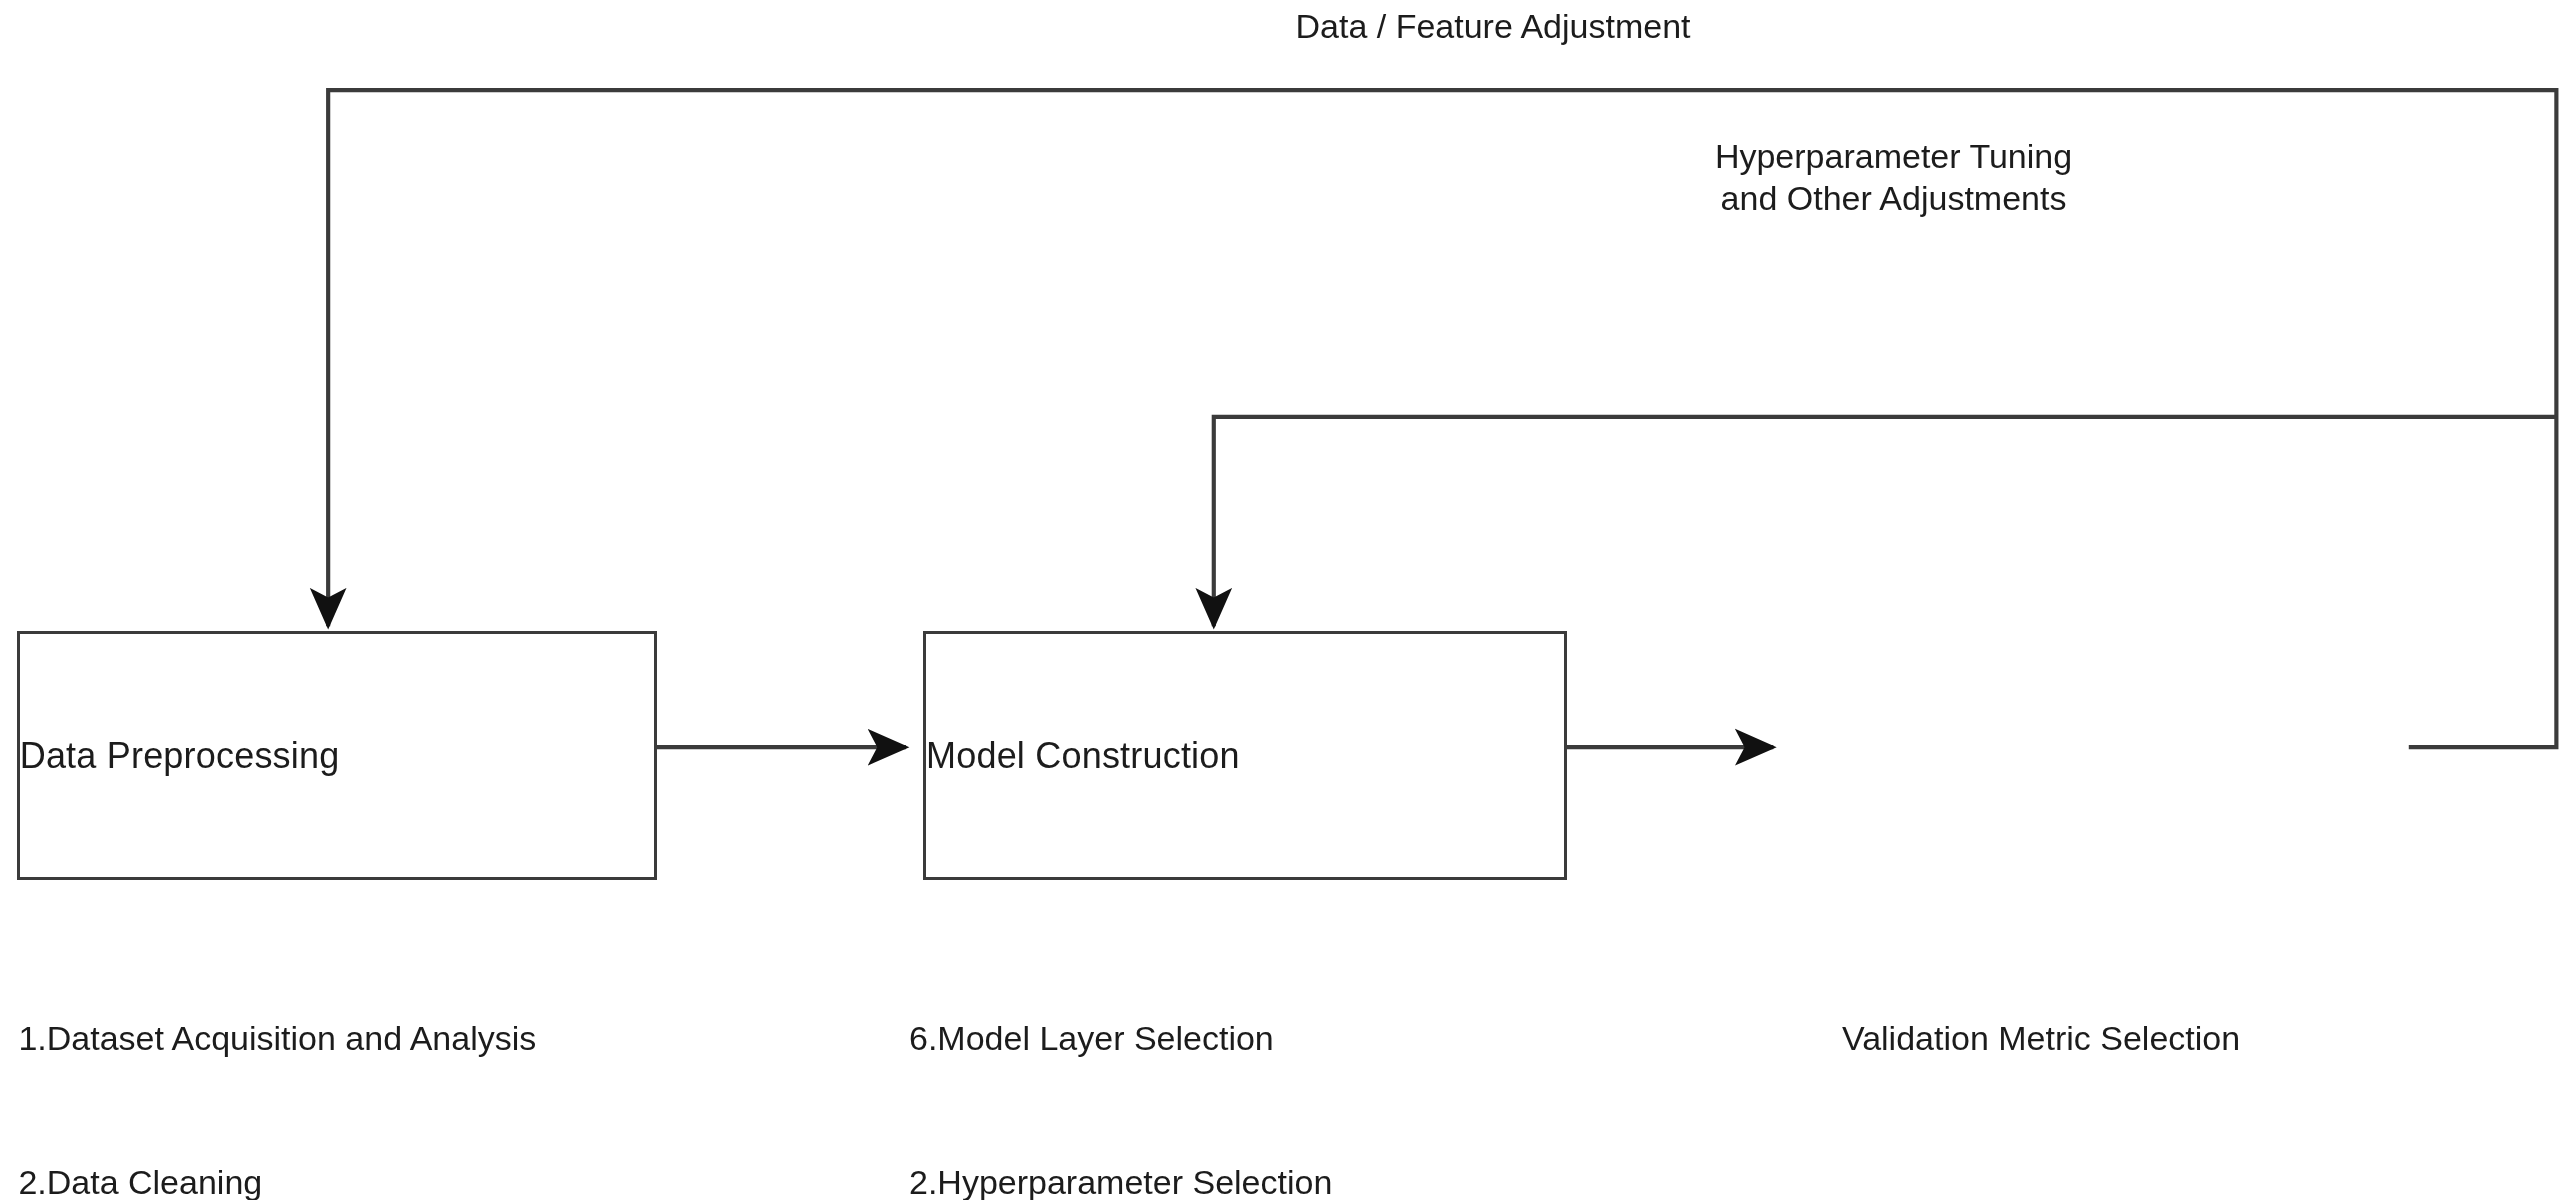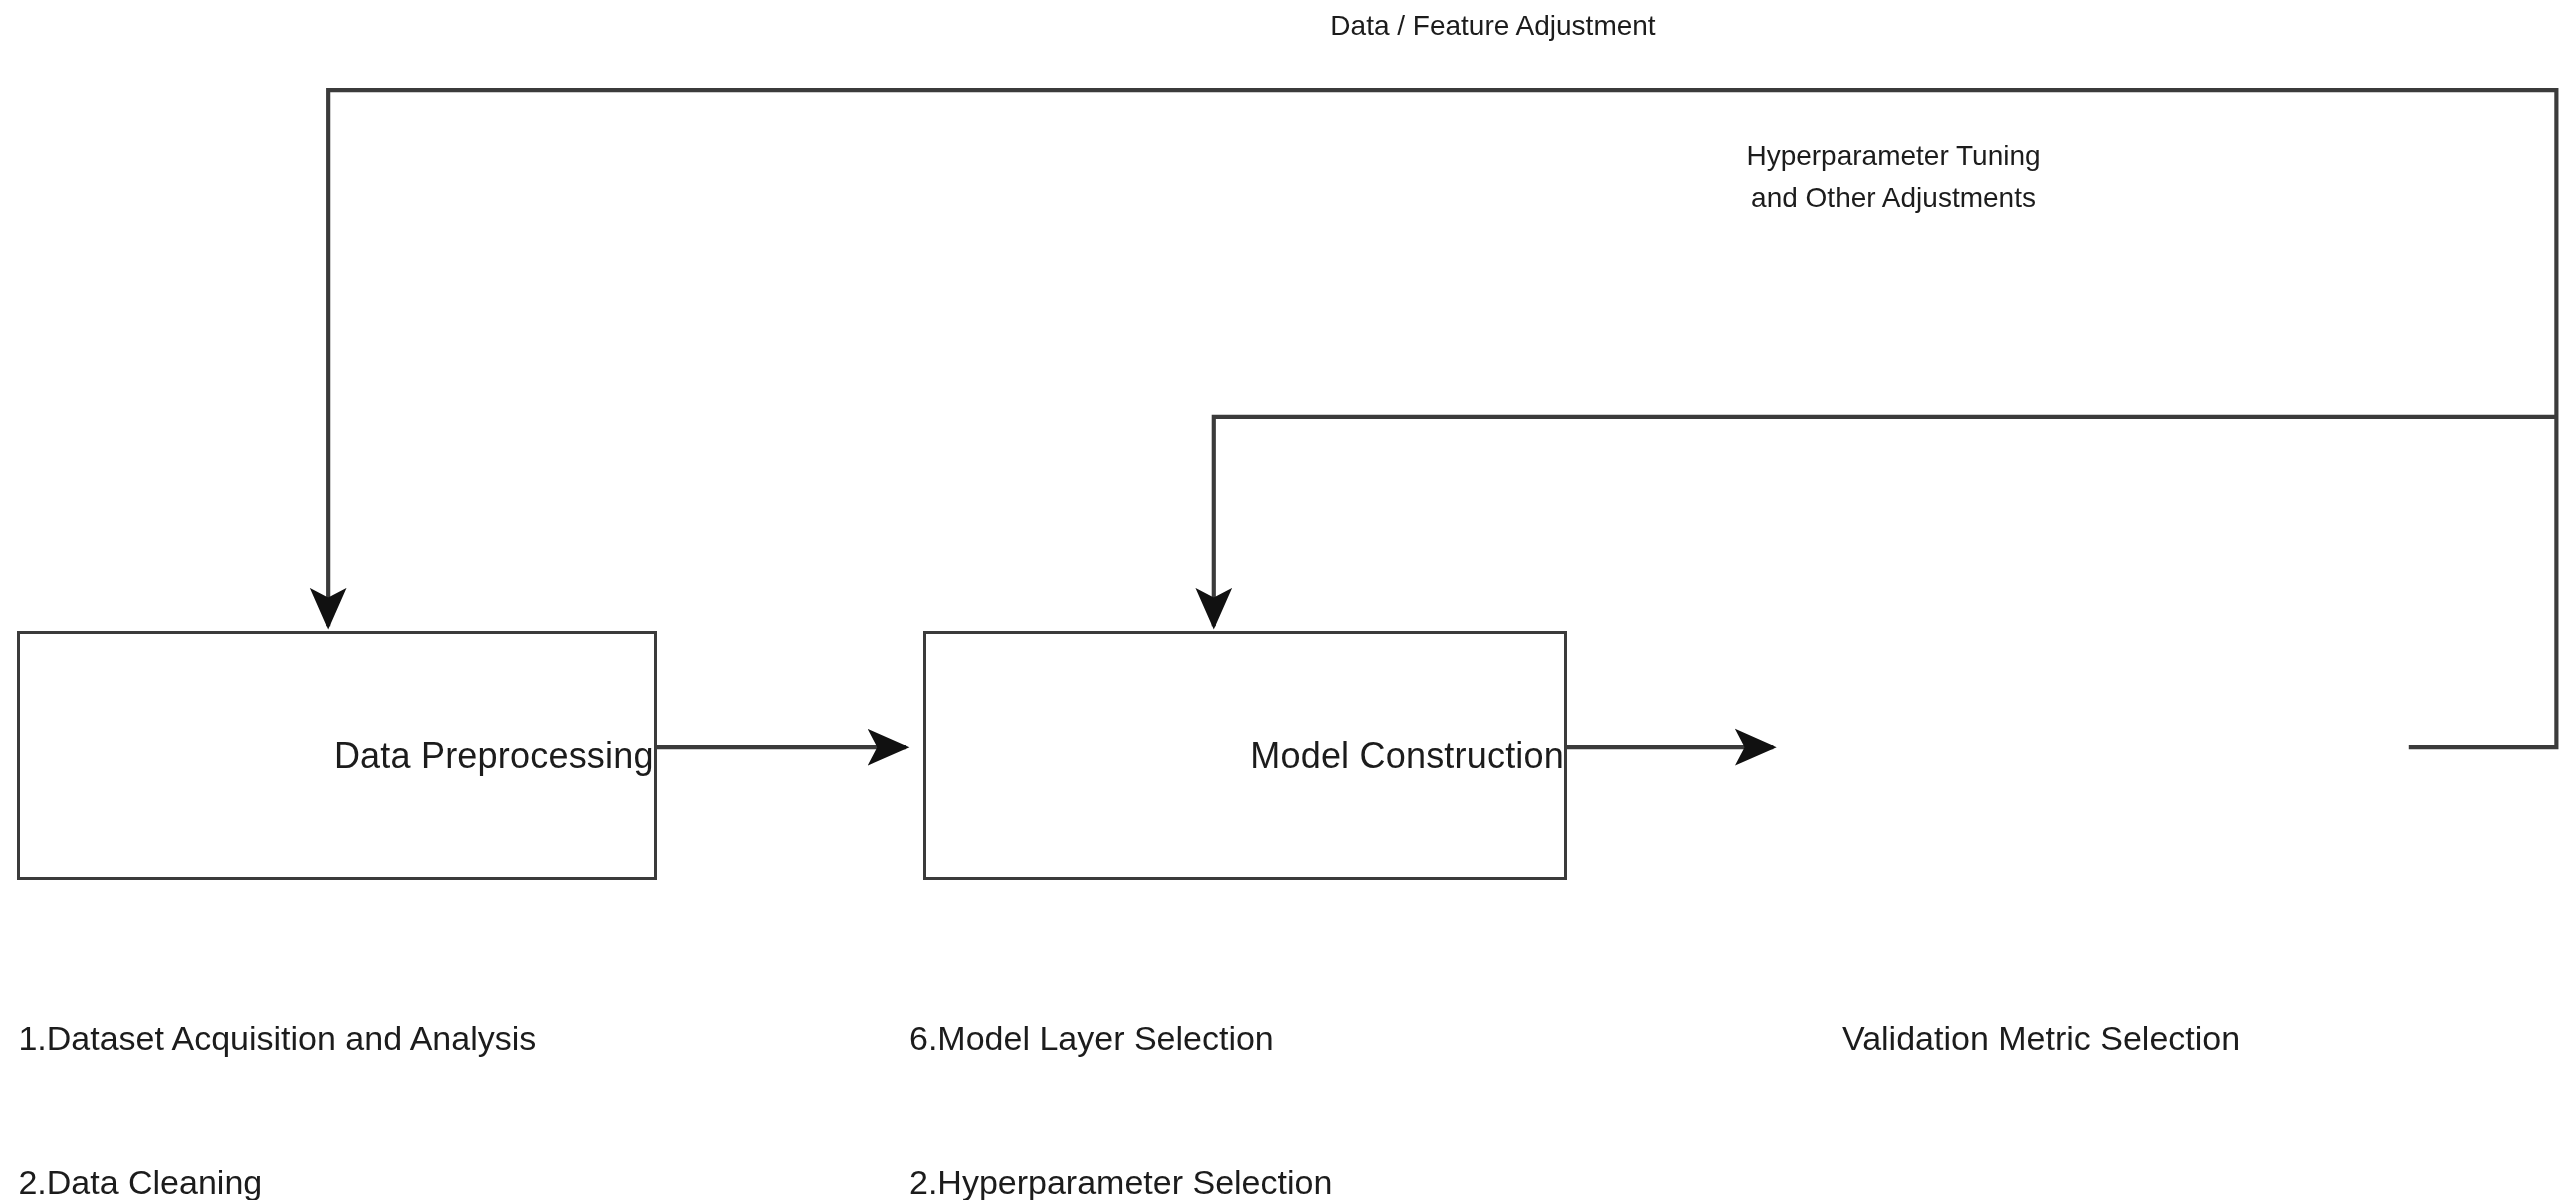--- a/index.html
+++ b/index.html
@@ -23,21 +23,21 @@
     width: 2576px;
     height: 1200px;
   }
   .node-box {
     position: absolute;
     box-sizing: border-box;
     border: 3.3px solid #3b3b3b;
     background: #ffffff;
     display: flex;
     align-items: center;
-    justify-content: flex-end;
+    justify-content: flex-start;
     z-index: 3;
   }
   .node-label {
     font-size: 36px;
     color: #1c1c1c;
     letter-spacing: 0.2px;
     white-space: nowrap;
     font-weight: 400;
   }
   .caption {
@@ -46,21 +46,21 @@
     line-height: 48px;
     color: #1c1c1c;
     white-space: pre;
     z-index: 3;
   }
   .caption div {
     white-space: nowrap;
   }
   .edge-label {
     position: absolute;
-    font-size: 28px;
+    font-size: 34px;
     line-height: 42px;
     color: #1c1c1c;
     text-align: center;
     white-space: nowrap;
     z-index: 4;
   }
   .edge-label div { white-space: nowrap; }
 </style>
 </head>
 <body>

